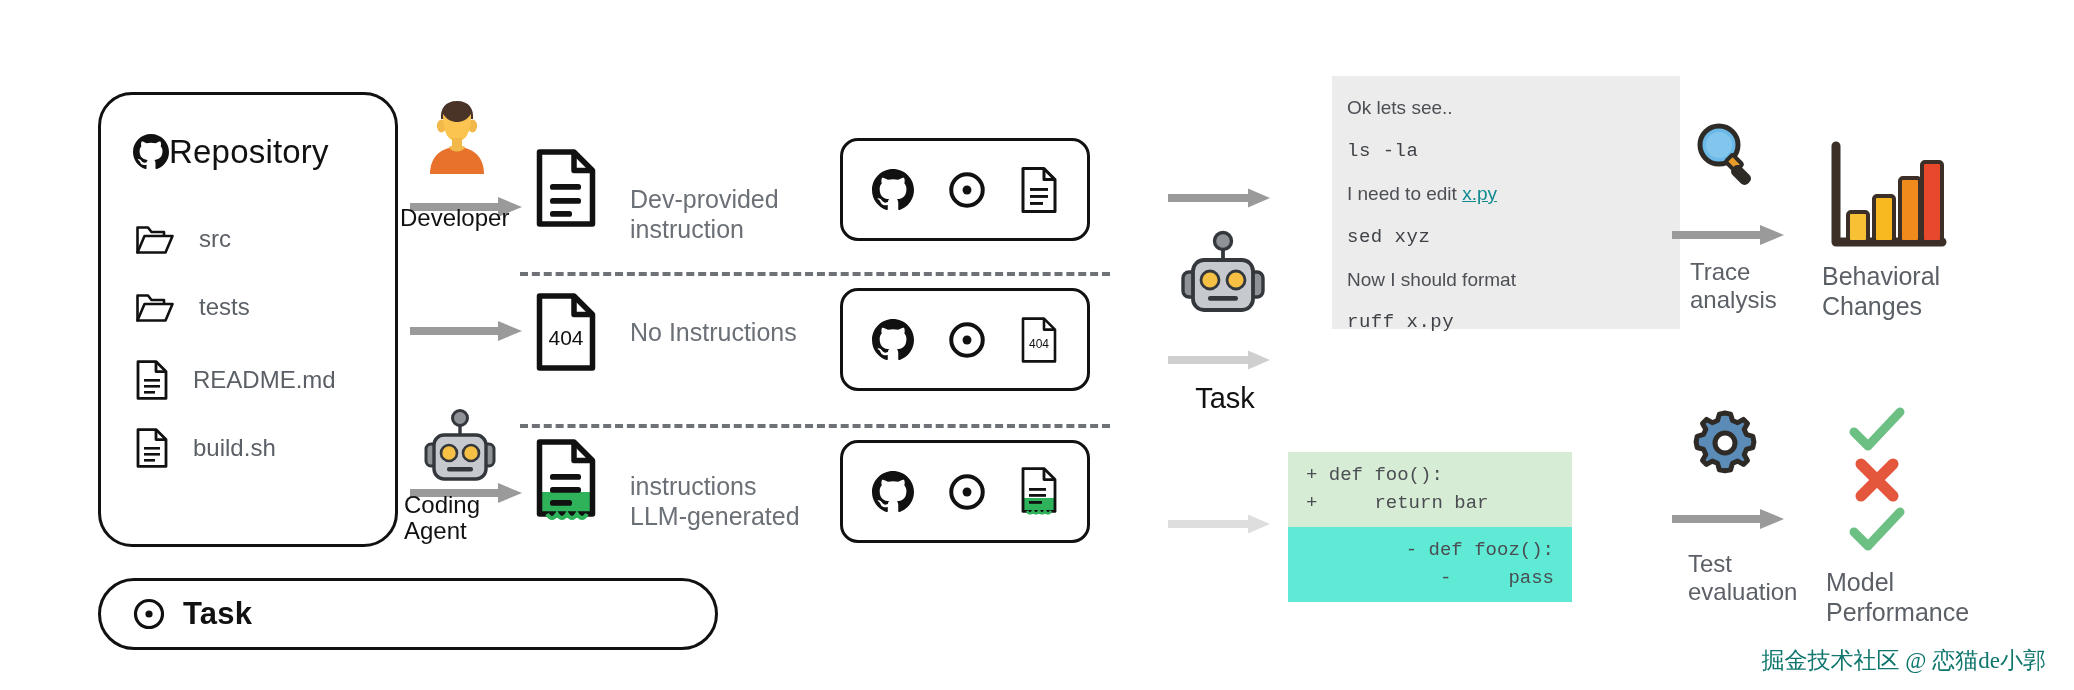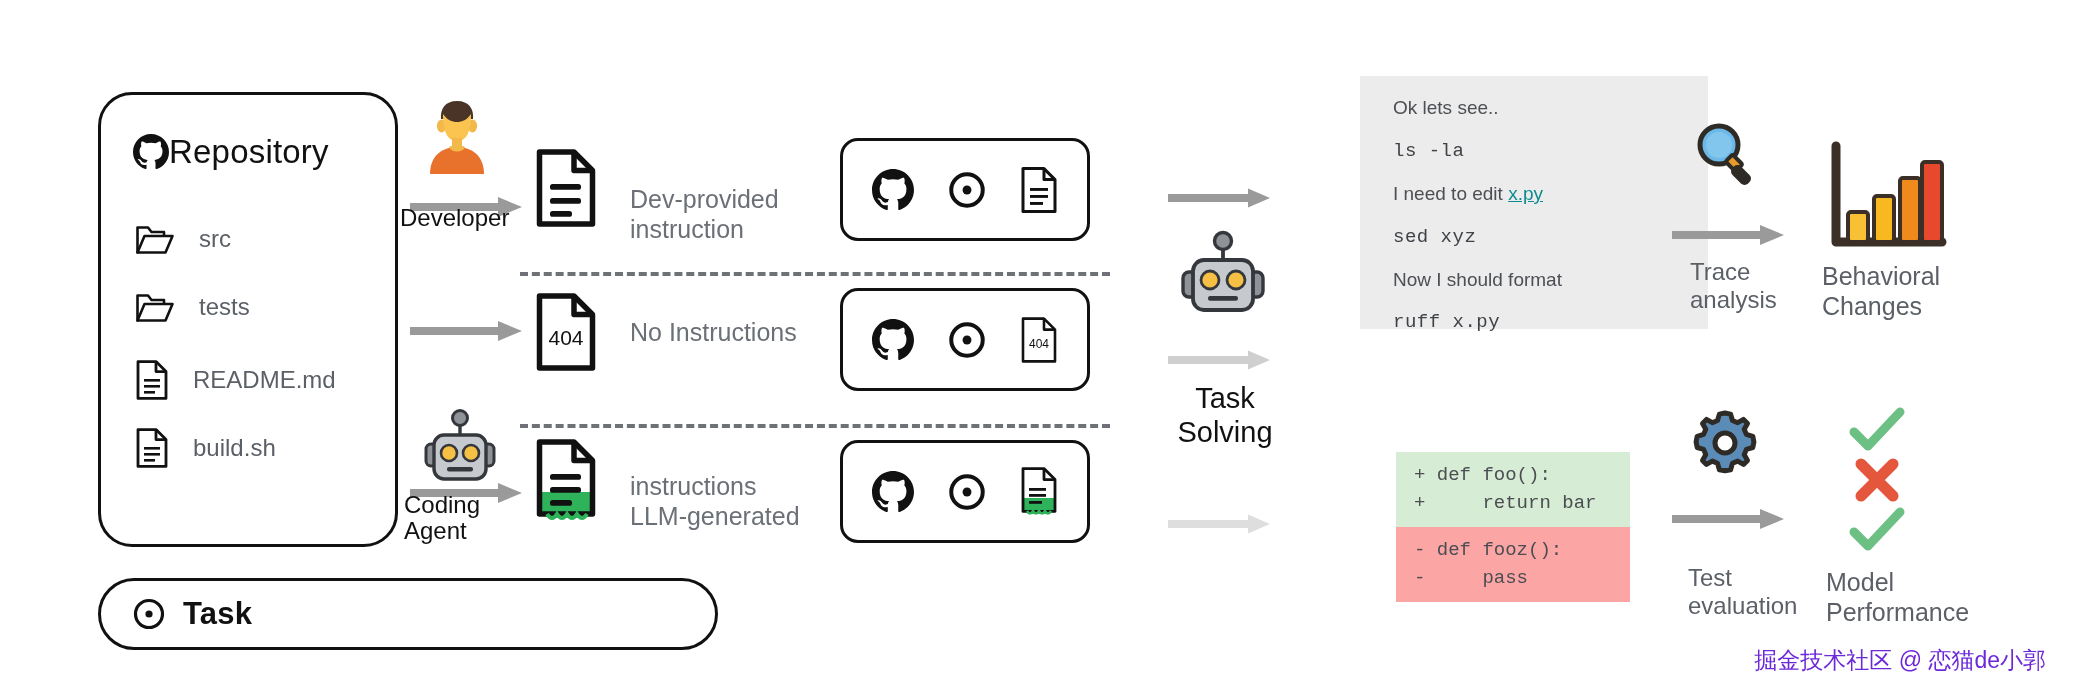--- a/index.html
+++ b/index.html
@@ -60,42 +60,42 @@
     box-sizing:border-box;display:flex;align-items:center;justify-content:center;gap:32px;
   }
 
   
   #stage-label{
     position:absolute;font-size:29px;color:#111;line-height:1.16;text-align:center;width:230px;
   }
 
   
   #transcript{
-    left:1360px;top:76px;width:348px;height:253px;background:#ececec;
-    box-sizing:border-box;padding:22px 33px;
+    left:1332px;top:76px;width:348px;height:253px;background:#ececec;
+    box-sizing:border-box;padding:22px 15px;
   }
   .tline{font-size:19px;color:#4c4f54;margin-bottom:22px;line-height:1.1;}
   .tline:last-child{margin-bottom:0;}
   .tline.mono{font-family:"Liberation Mono",monospace;font-size:19px;letter-spacing:.5px;color:#3f4247;}
   .tlink{color:#0f8a8f;text-decoration:underline;}
 
   
-  #diff{left:1396px;top:452px;width:234px;height:90px;}
+  #diff{left:1288px;top:452px;width:284px;height:90px;}
   .diff-block{padding:10px 18px;font-family:"Liberation Mono",monospace;font-size:19px;color:#4a4d52;line-height:1.45;white-space:pre;}
   .diff-add{background:#d6ecd4;}
-  .diff-del{background:#fca5a5;}
+  .diff-del{background:#5eead4;text-align:right;}
 
   
   .rc-label{position:absolute;font-size:24px;color:#5b5f66;line-height:1.18;}
   .rc-title{position:absolute;font-size:25px;color:#5b5f66;line-height:1.18;}
 
   
   #watermark{
-    position:absolute;right:28px;bottom:14px;font-size:23px;color:#6d28d9;
-    font-family:Liberation Sans, sans-serif;white-space:nowrap;
+    position:absolute;right:28px;bottom:14px;font-size:23px;color:#0f766e;
+    font-family:Liberation Serif, serif;white-space:nowrap;
   }
 </style>
 </head>
 <body>
 
 <div class="abs" id="repo-card">
   <div id="repo-header">
     <span>
       <svg width="36" height="36" viewBox="0 0 16 16" aria-hidden="true">
         <path fill="#111" d="M8 0C3.58 0 0 3.58 0 8c0 3.54 2.29 6.53 5.47 7.59.4.07.55-.17.55-.38
@@ -359,21 +359,20 @@
     <rect x="33" y="64" width="30" height="4.8" rx="2.2" fill="#34383d"></rect>
   </svg>
 </div>
 <div class="arrow" style="left:1168px;top:350px">
   <svg width="102" height="20" viewBox="0 0 102 20">
       <path d="M0 6 L80 6 L80 0.5 L102 10 L80 19.5 L80 14 L0 14 Z" fill="#cfcfcf"></path>
     </svg>
 </div>
 <div id="stage-label" style="left:1110px;top:382px">
   <div>Task</div>
-  <div>Solving</div>
 </div>
 <div class="arrow" style="left:1168px;top:514px">
   <svg width="102" height="20" viewBox="0 0 102 20">
       <path d="M0 6 L80 6 L80 0.5 L102 10 L80 19.5 L80 14 L0 14 Z" fill="#dedede"></path>
     </svg>
 </div>
 
 <div class="abs" id="transcript">
   <div class="tline">Ok lets see..</div>
   <div class="tline mono">ls -la</div>
@@ -426,21 +425,21 @@
   <svg width="66" height="66" viewBox="0 0 66 66">
     <path d="M33 3 l5.6 1.1 1.9 6.4 5.2 2.2 5.8-3.3 4 4 -3.3 5.8 2.2 5.2 6.4 1.9 1.1 5.6 -1.1 5.6 -6.4 1.9 -2.2 5.2 3.3 5.8 -4 4 -5.8-3.3 -5.2 2.2 -1.9 6.4 -5.6 1.1 -5.6-1.1 -1.9-6.4 -5.2-2.2 -5.8 3.3 -4-4 3.3-5.8 -2.2-5.2 -6.4-1.9 -1.1-5.6 1.1-5.6 6.4-1.9 2.2-5.2 -3.3-5.8 4-4 5.8 3.3 5.2-2.2 1.9-6.4 Z" fill="#5b8cb8" stroke="#2e2a26" stroke-width="5" stroke-linejoin="round"></path>
     <circle cx="33" cy="33" r="10" fill="#ffffff" stroke="#2e2a26" stroke-width="5"></circle>
   </svg>
 </div>
 <div class="arrow" style="left:1672px;top:508px">
   <svg width="112" height="22" viewBox="0 0 112 22">
       <path d="M0 7 L88 7 L88 1 L112 11 L88 21 L88 15 L0 15 Z" fill="#9a9a9a"></path>
     </svg>
 </div>
-<div class="rc-label" style="left:1688px;top:564px">
+<div class="rc-label" style="left:1688px;top:550px">
   <div>Test</div>
   <div>evaluation</div>
 </div>
 
 <div class="abs" style="left:1848px;top:406px">
   <svg width="58" height="48" viewBox="0 0 58 48">
       <path d="M6 26 L20 40 L52 6" fill="none" stroke="#6cc083" stroke-width="9" stroke-linecap="round" stroke-linejoin="round"></path>
     </svg>
 </div>
 <div class="abs" style="left:1852px;top:456px">

